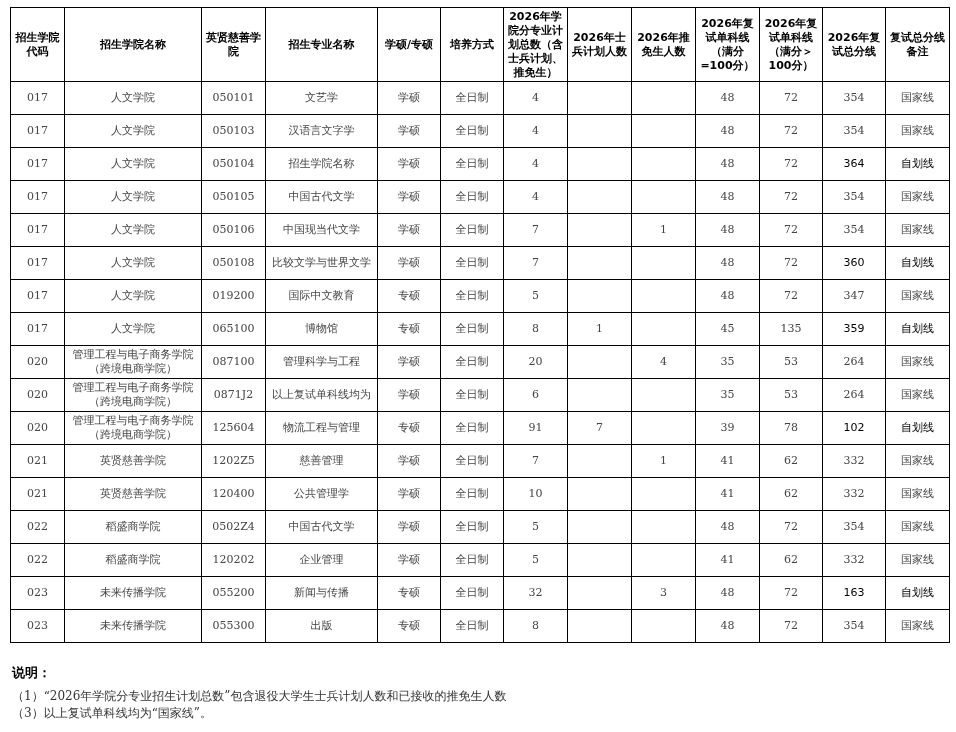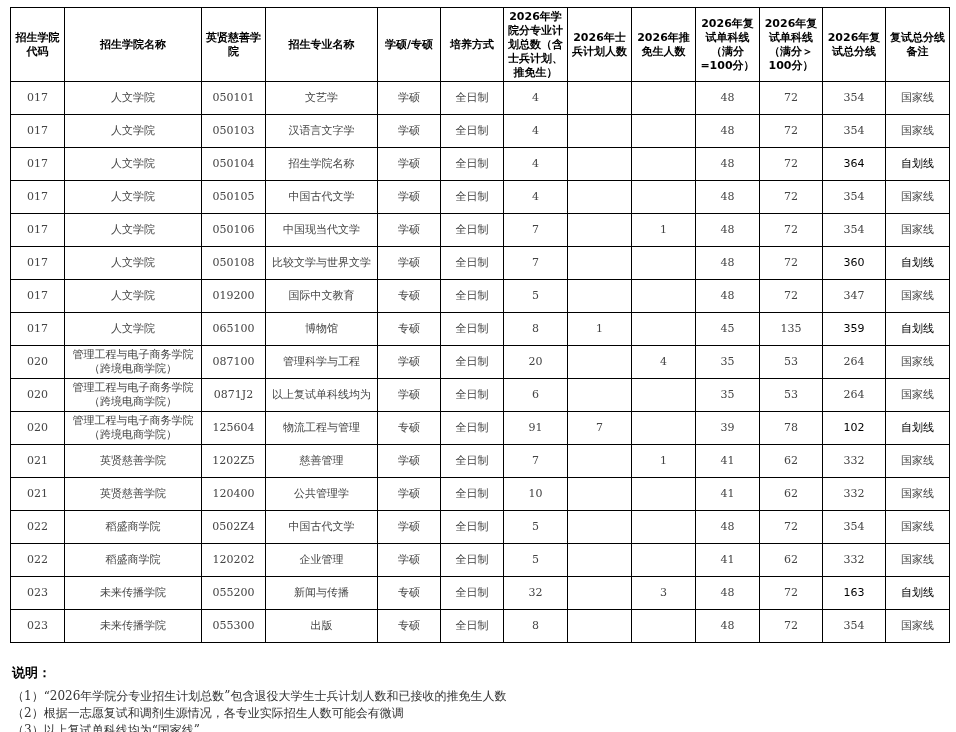--- a/index.html
+++ b/index.html
@@ -305,15 +305,14 @@
         <td>72</td>
         <td>354</td>
         <td>国家线</td>
       </tr>
     </tbody>
 </table>
 
 <div class="notes">
   <div class="title">说明：</div>
   <div class="line">（1）“2026年学院分专业招生计划总数”包含退役大学生士兵计划人数和已接收的推免生人数</div>
-  <div class="line">（2）根据一志愿复试和调剂生源情况，各专业实际招生人数可能会有微调</div>
   <div class="line">（3）以上复试单科线均为“国家线”。</div>
 </div>
 
 </body></html>

